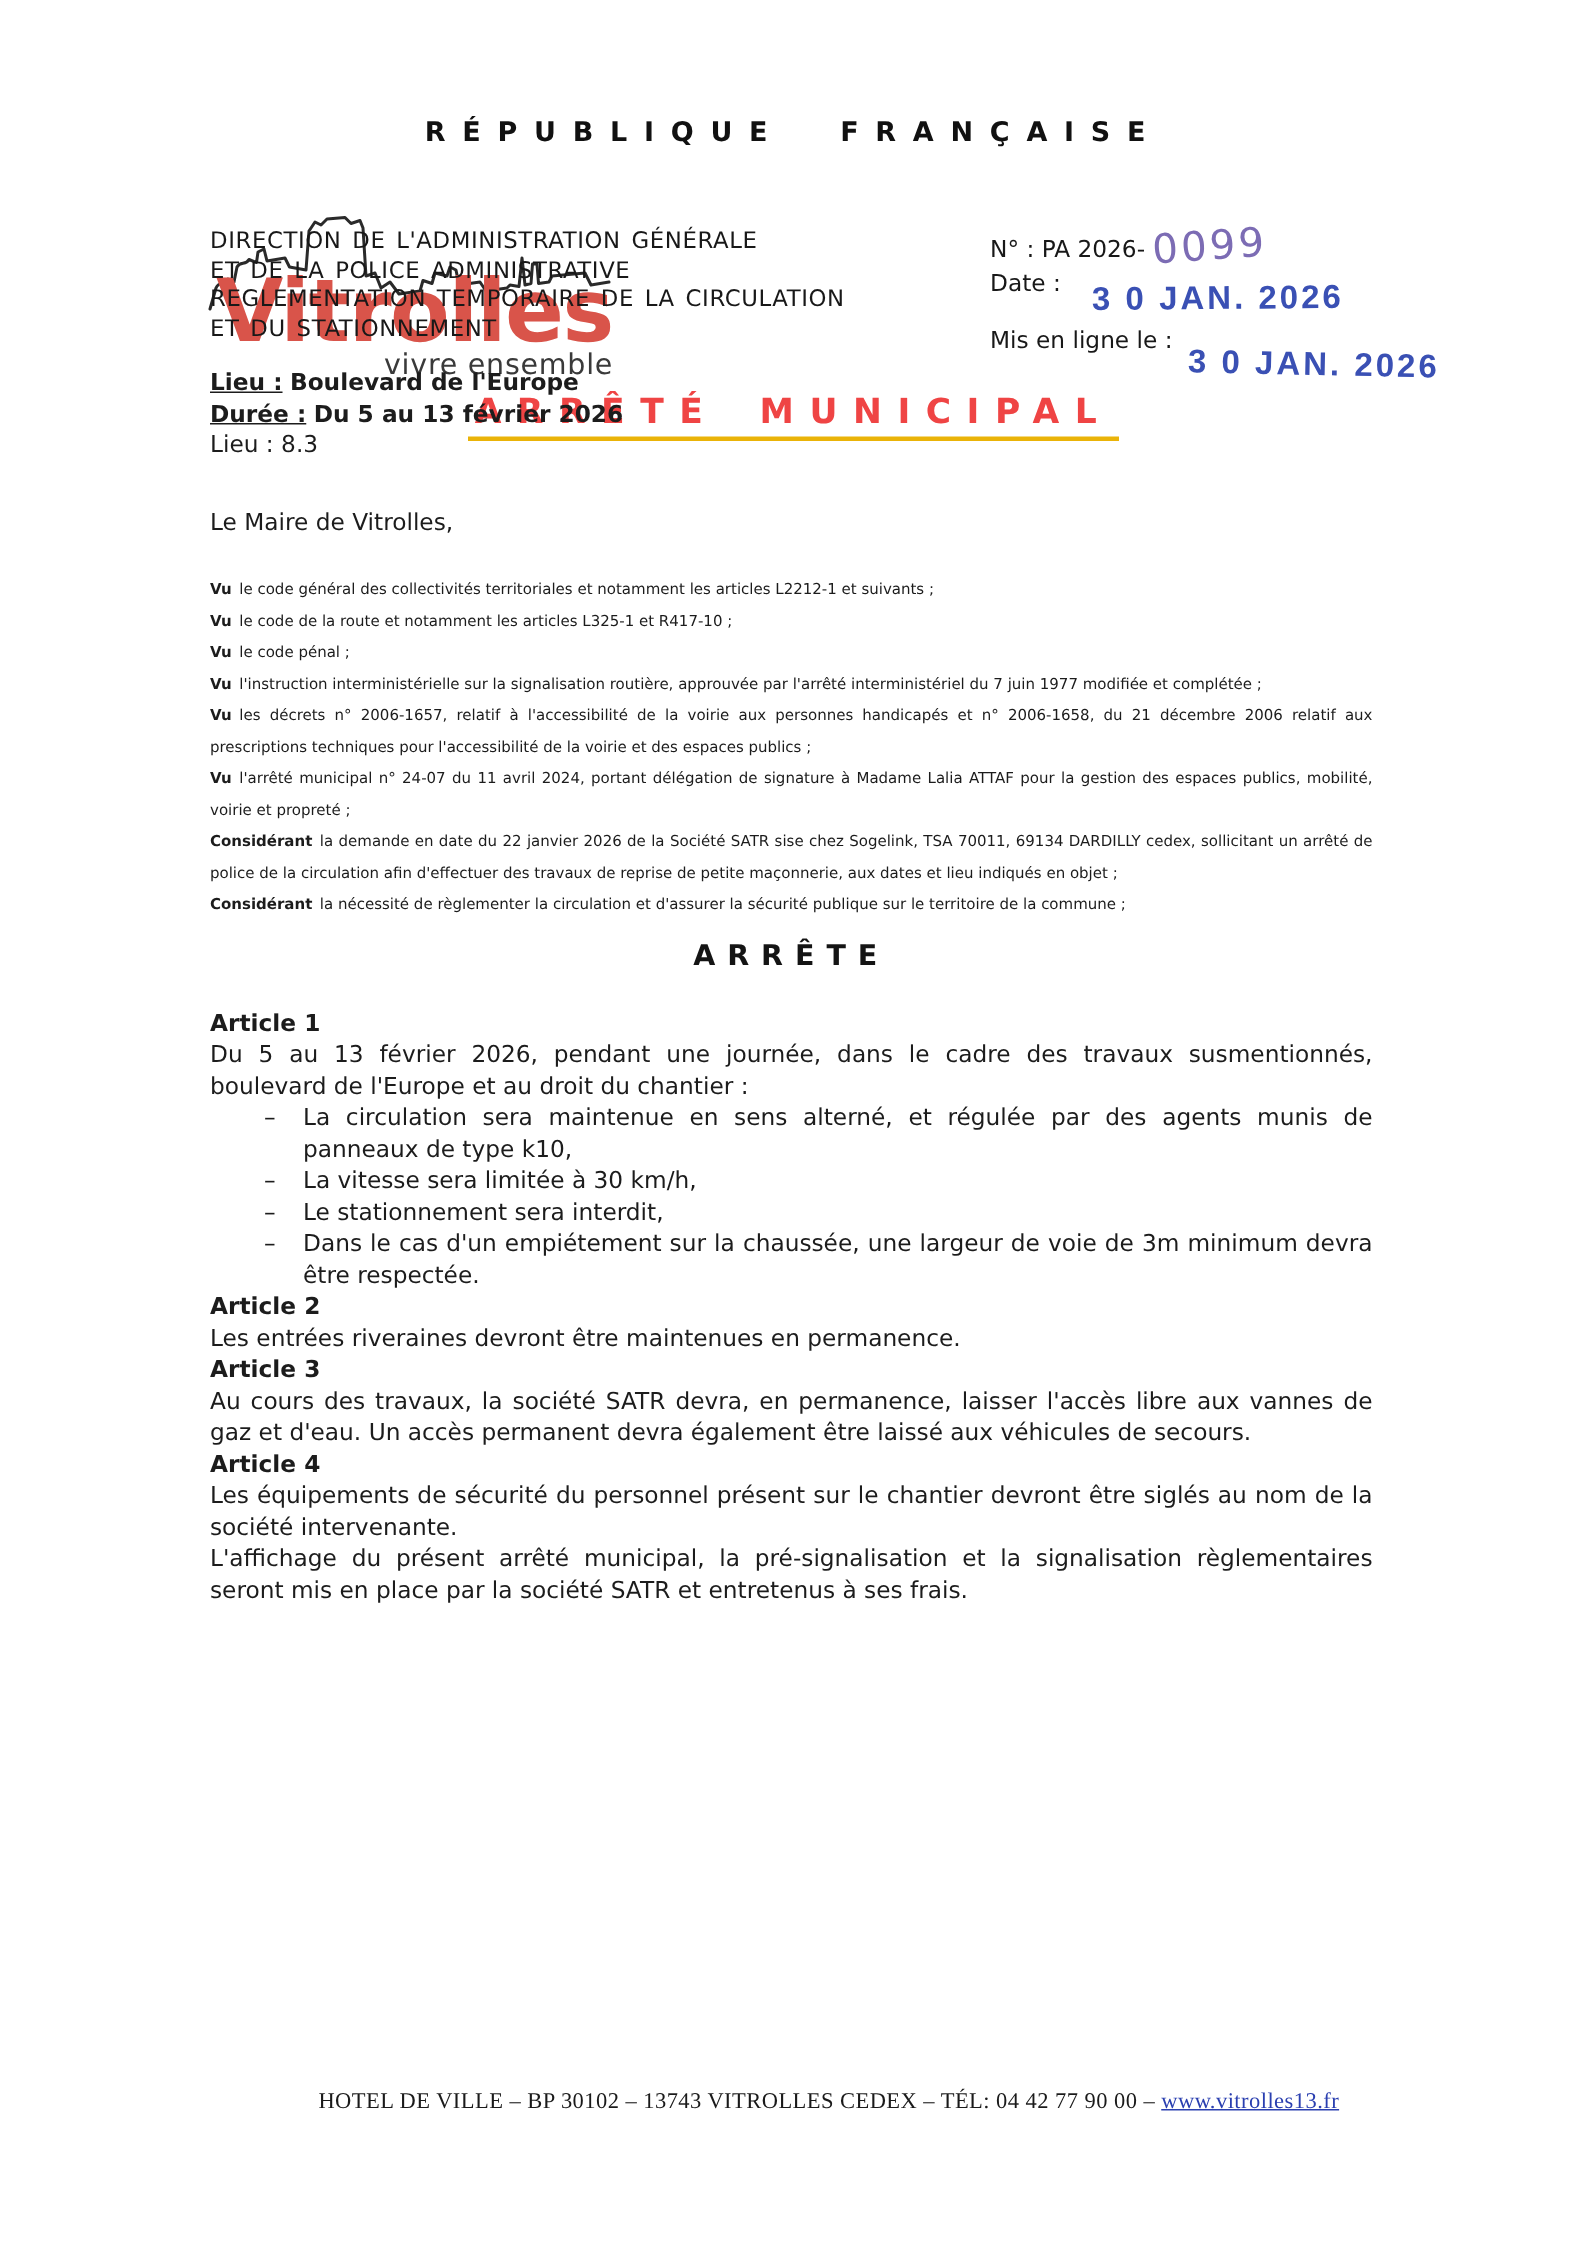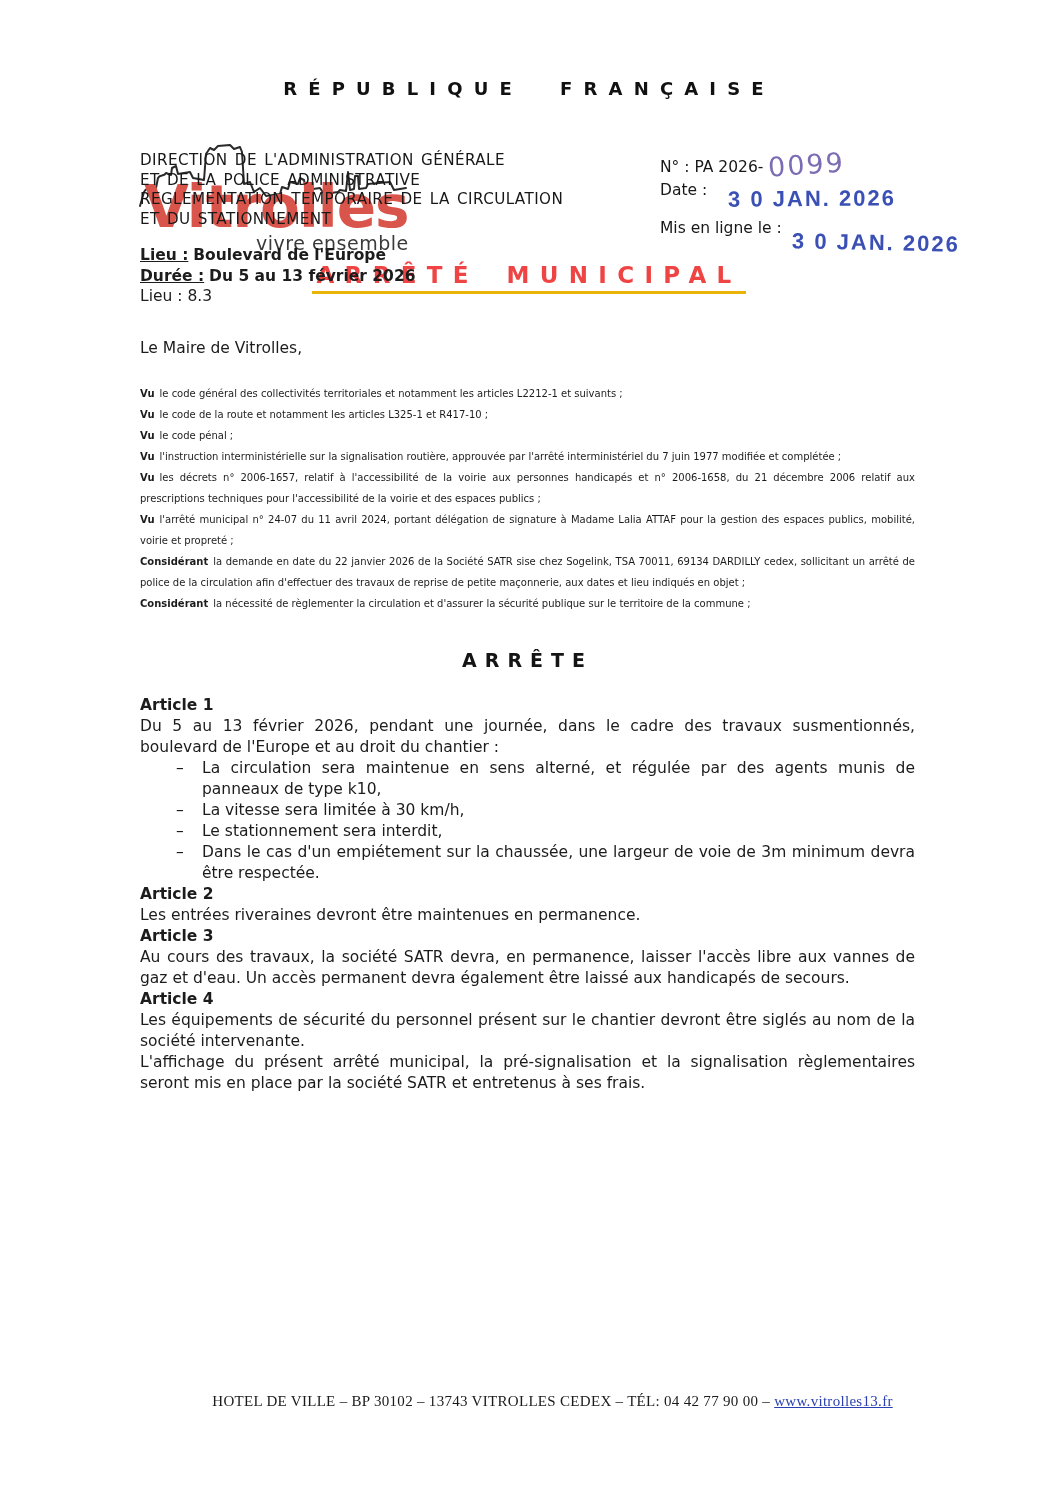--- a/index.html
+++ b/index.html
@@ -95,21 +95,21 @@
   }
   .stamp-1{left:68px;top:36px;transform:rotate(-0.5deg);}
   .stamp-2{left:132px;top:80px;transform:rotate(1.2deg);}
   .date-line{margin-top:3px;}
   .online-line{margin-top:18px;}
   
   .salutation{margin-top:28px;font-size:15.5px;}
   .recitals{margin-top:26px;font-size:10px;line-height:21px;text-align:justify;}
   .recital .lead{font-weight:bold;padding-right:5px;}
   .arrete-heading{
-    margin-top:35px;
+    margin-top:12px;
     text-align:center;
     font-size:19px;
     font-weight:bold;
     letter-spacing:0.42em;
     color:#141414;
   }
   .article{font-size:15.5px;line-height:21px;}
   .article.first{margin-top:24px;}
   .article-heading{font-weight:bold;}
   .article p{margin:0;text-align:justify;}
@@ -213,21 +213,21 @@
       </div>
     </div>
 
     <div class="article">
       <div class="article-heading">Article 2</div>
       <p>Les entrées riveraines devront être maintenues en permanence.</p>
     </div>
 
     <div class="article">
       <div class="article-heading">Article 3</div>
-      <p>Au cours des travaux, la société SATR devra, en permanence, laisser l'accès libre aux vannes de gaz et d'eau. Un accès permanent devra également être laissé aux handicapés de secours.</p>
+      <p>Au cours des travaux, la société SATR devra, en permanence, laisser l'accès libre aux vannes de gaz et d'eau. Un accès permanent devra également être laissé aux véhicules de secours.</p>
     </div>
 
     <div class="article">
       <div class="article-heading">Article 4</div>
       <p>Les équipements de sécurité du personnel présent sur le chantier devront être siglés au nom de la société intervenante.</p>
       <p>L'affichage du présent arrêté municipal, la pré-signalisation et la signalisation règlementaires seront mis en place par la société SATR et entretenus à ses frais.</p>
     </div>
 
   </div>
 

